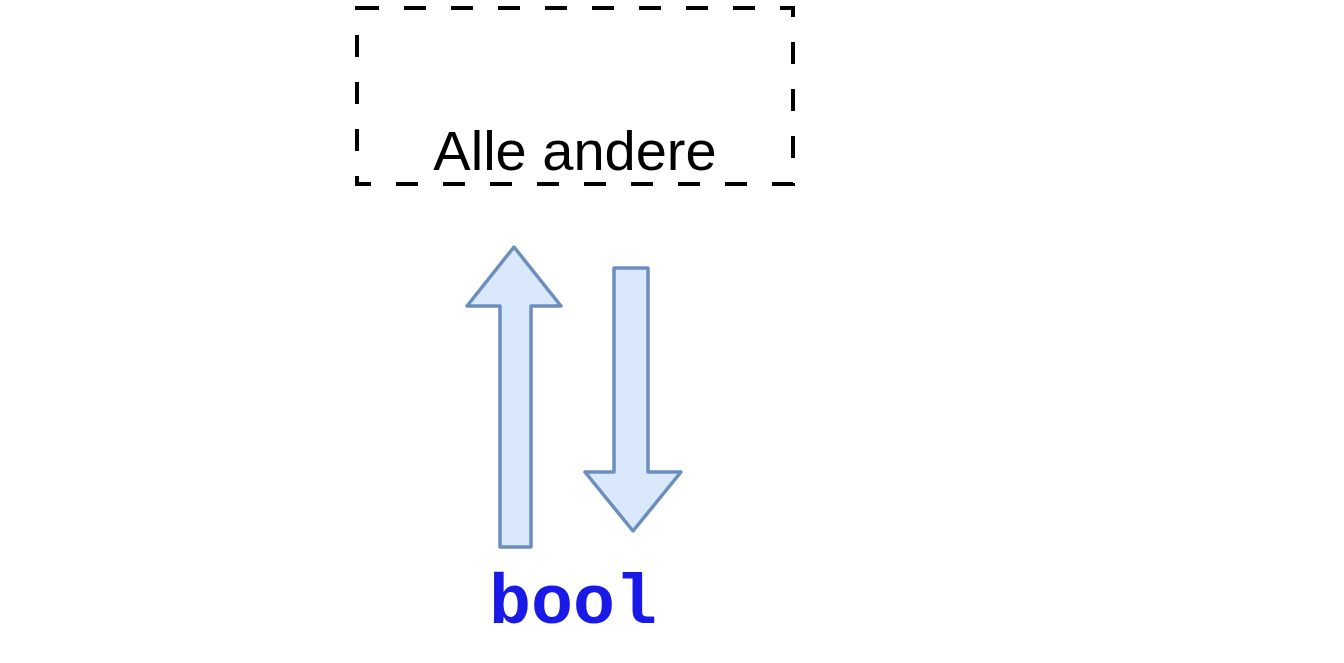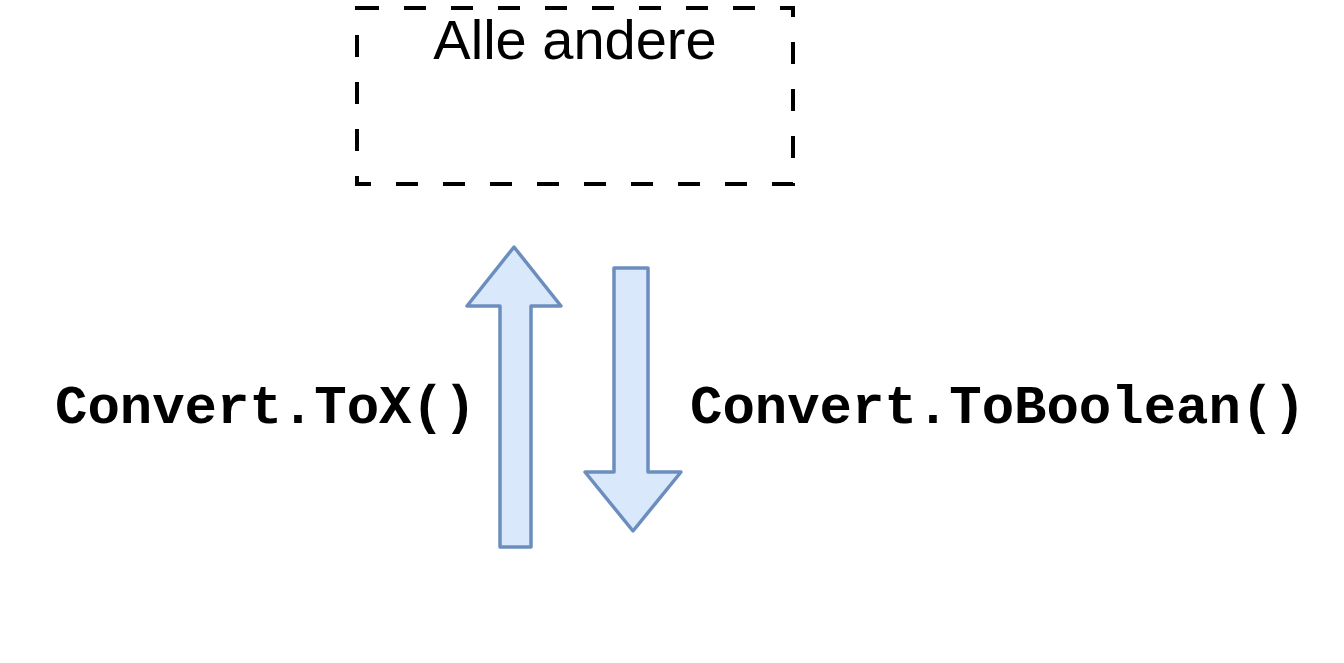--- a/index.html
+++ b/index.html
@@ -24,21 +24,21 @@
   }
   .top-box-label {
     position: absolute;
     left: 357px;
     top: 8px;
     width: 436px;
     height: 176px;
     display: flex;
     flex-direction: column;
     align-items: center;
-    justify-content: flex-start;
+    justify-content: flex-end;
     font-family: "Liberation Sans", sans-serif;
     font-size: 56px;
     line-height: 1.16;
     color: #000000;
     text-align: center;
   }
   .code-label {
     position: absolute;
     font-family: "Liberation Mono", monospace;
     font-weight: bold;
@@ -76,18 +76,17 @@
   <svg class="shapes-layer" width="1344" height="663" viewBox="0 0 1344 663" xmlns="http://www.w3.org/2000/svg">
     <rect x="357" y="8" width="436" height="176" fill="none" stroke-width="4" stroke-dasharray="22 25" stroke="#000000"></rect>
     <polygon points="514,247 467,306 500,306 500,547 531,547 531,306 561,306" stroke-width="3.5" stroke-linejoin="round" fill="#dae8fc" stroke="#6c8ebf"></polygon>
     <polygon points="614,268 648,268 648,472 681,472 633,531 585,472 614,472" stroke-width="3.5" stroke-linejoin="round" fill="#dae8fc" stroke="#6c8ebf"></polygon>
   </svg>
 
   <div class="top-box-label">
     <span>Alle andere</span>
   </div>
 
-  <div class="code-label left">Convert.ToX()</div>
 
-  <div class="code-label right">Convert.ToBoolean()</div>
 
+  <div class="bool-label">bool</div>
 
 </div>
 
 </body></html>

